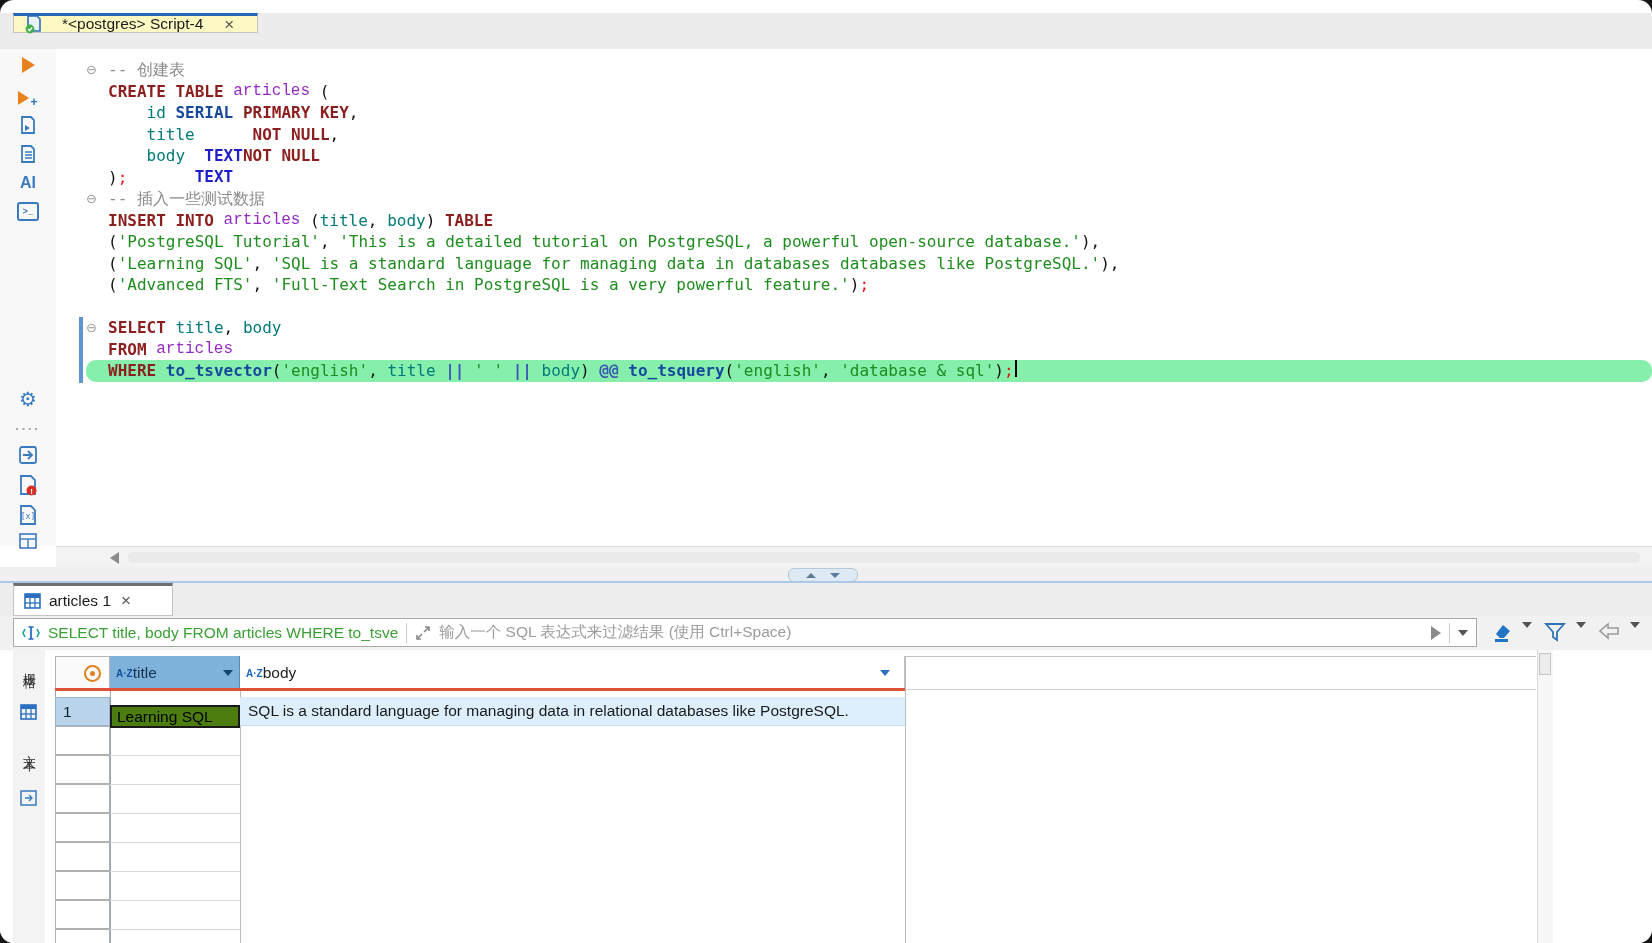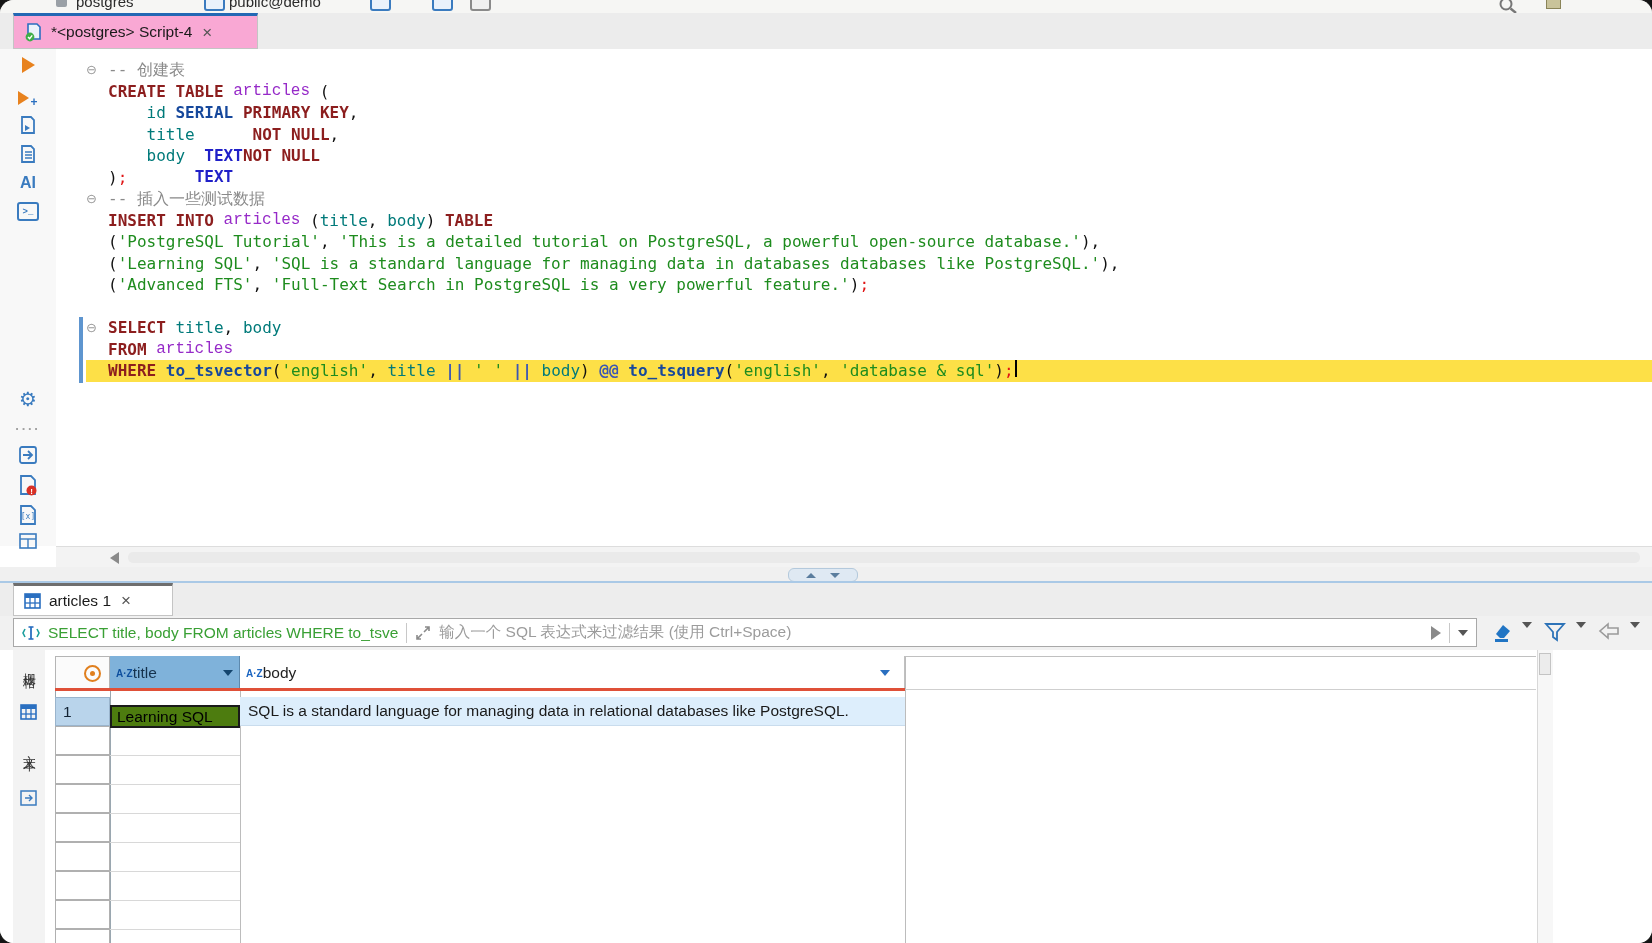--- a/index.html
+++ b/index.html
@@ -6,37 +6,37 @@
   .window{position:relative;width:1652px;height:943px;background:#fff;border-radius:14px;overflow:hidden;margin:0 auto;box-shadow:0 0 0 1px #2a2a2a;}
   
   .topbar{position:absolute;left:0;top:0;width:100%;height:13px;background:#f6f6f4;overflow:hidden;}
   .tb-text{position:absolute;top:-7px;font-size:15px;color:#2b2b2b;white-space:nowrap;}
   .tb-ic{position:absolute;top:-8px;width:17px;height:15px;border:2px solid #3a7bbf;border-radius:3px;background:#eaf2fb;}
   .tb-db{position:absolute;top:-5px;width:11px;height:12px;background:#9aa0a6;border-radius:4px 4px 2px 2px;}
   .tb-search{position:absolute;top:-3px;}
   .tb-cut{position:absolute;top:-5px;width:13px;height:12px;background:#c9c39a;border:1px solid #8a8458;}
   
   .edtabbar{position:absolute;left:0;top:13px;width:100%;height:36px;background:#ececec;border-bottom:1px solid #d2d2d2;}
-  .edtab{position:absolute;left:13px;top:0;width:245px;height:36px;box-sizing:border-box;background:#f9a8d4;border:1px solid #c4c4c4;border-top:3px solid #2368b4;display:flex;align-items:center;gap:8px;padding:0 10px;font-size:15.5px;color:#1a1a1a;}
+  .edtab{position:absolute;left:13px;top:0;width:245px;height:20px;box-sizing:border-box;background:#fef9c3;border:1px solid #c4c4c4;border-top:3px solid #2368b4;display:flex;align-items:center;gap:19px;padding:0 10px;font-size:15.5px;color:#1a1a1a;}
   .closex{color:#555;font-size:17px;line-height:1;margin-left:2px;cursor:default;}
   
   .rail{position:absolute;left:0;top:49px;width:56px;height:497px;background:#f8f8f8;border-right:1px solid #ddd;}
   .rail-ic{position:absolute;left:0;width:56px;display:flex;justify-content:center;align-items:center;}
   .tri-run{width:0;height:0;border-top:8px solid transparent;border-bottom:8px solid transparent;border-left:13px solid #e8821e;}
   .plus{color:#2a6fc0;font-weight:bold;font-size:12px;margin-left:1px;margin-top:8px;}
   .glyph-blue{color:#3a7bbf;font-family:"DejaVu Sans",sans-serif;}
   .dots{color:#a0a0a0;font-size:13px;letter-spacing:2px;font-weight:bold;}
   .term{width:18px;height:15px;border:2px solid #3a7bbf;border-radius:3px;color:#3a7bbf;font-size:9px;font-weight:bold;display:flex;align-items:center;justify-content:center;font-family:"Liberation Mono",monospace;}
   .ai{color:#3a7bbf;font-weight:bold;font-size:16px;}
   
   .editor{position:absolute;left:56px;top:49px;right:0;height:497px;background:#fff;overflow:hidden;}
   .stmt-bar{position:absolute;left:23px;top:268px;width:4px;height:66px;background:#5e95cf;}
   .code-lines{position:absolute;left:30px;top:10px;width:1566px;font-family:"DejaVu Sans Mono","Liberation Mono",monospace;font-size:16px;}
   .code-line{height:21.5px;line-height:21.5px;white-space:pre;display:flex;}
-  .code-line.current{background:#fde047;}
+  .code-line.current{background:#86efac;border-radius:10px;}
   .fold-slot{width:22px;flex:0 0 22px;font-size:13px;color:#999;font-family:"DejaVu Sans",sans-serif;line-height:21.5px;}
   .t-kw{color:#8c1e1e;font-weight:bold;}
   .t-type{color:#2020c8;font-weight:bold;margin-top:21px;}
   .t-func{color:#16489c;font-weight:bold;}
   .t-tbl{color:#962ac8;font-family:Liberation Mono, monospace;}
   .t-col{color:#007a7a;}
   .t-str{color:#1e8c1e;}
   .t-com{color:#8a8a8a;}
   .t-red{color:#e01414;}
   .t-op{color:#3a55b4;font-weight:bold;}
@@ -77,36 +77,20 @@
   .vthumb{position:absolute;left:1px;top:3px;width:12px;height:22px;background:#ececec;border:1px solid #c4c4c4;box-sizing:border-box;}
   .record{width:13px;height:13px;border:2px solid #e07f1e;border-radius:50%;display:flex;align-items:center;justify-content:center;}
   .record::after{content:"";width:5px;height:5px;background:#e07f1e;border-radius:50%;}
   svg{display:block;}
 </style>
 </head>
 <body>
 
 <div class="window">
 
-  <div class="topbar">
-    <span class="tb-db" style="left:56px"></span>
-    <span class="tb-text" style="left:76px">postgres</span>
-    <span class="tb-ic" style="left:204px"></span>
-    <span class="tb-text" style="left:229px">public@demo</span>
-    <span class="tb-ic" style="left:370px"></span>
-    <span class="tb-ic" style="left:432px"></span>
-    <span class="tb-ic" style="left:470px;border-color:#8a8a8a;background:#f0f0f0"></span>
-    <span class="tb-search" style="left:1498px">
-      <svg width="20" height="18" viewBox="0 0 20 18">
-          <circle cx="8" cy="7" r="5.5" fill="none" stroke="#777" stroke-width="2"></circle>
-          <line x1="12.5" y1="11.5" x2="18" y2="16" stroke="#777" stroke-width="2.4"></line>
-        </svg>
-    </span>
-    <span class="tb-cut" style="left:1546px"></span>
-  </div>
 
   <div class="edtabbar">
     <div class="edtab">
       <span>
         <svg width="19" height="19" viewBox="0 0 19 19">
             <path d="M4 1h9l3 3v12H4z" fill="#eaf2fb" stroke="#2a6fc0" stroke-width="1.6"></path>
             <circle cx="6" cy="14" r="4.4" fill="#3fae49"></circle>
             <path d="M4 14l1.6 1.6L8.2 12.4" stroke="#fff" stroke-width="1.4" fill="none"></path>
           </svg>
       </span>

